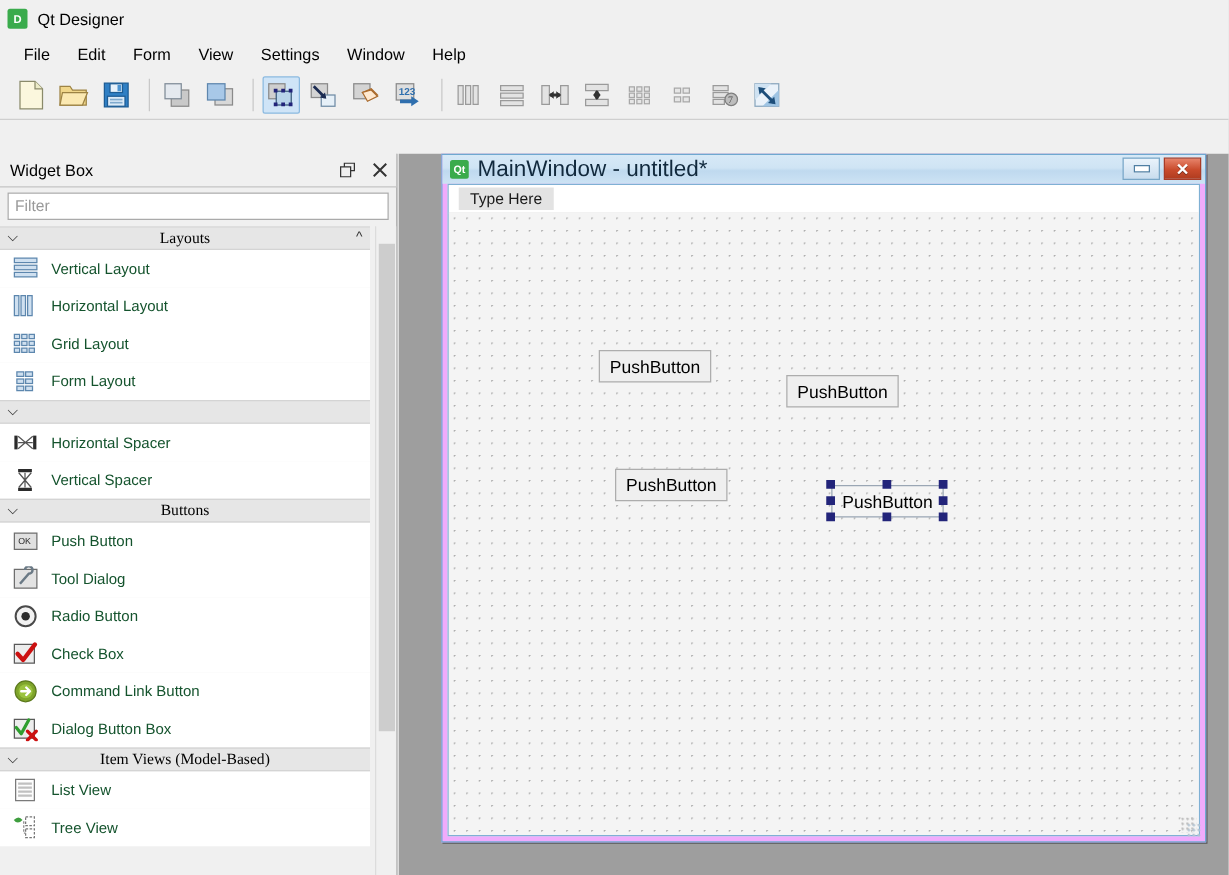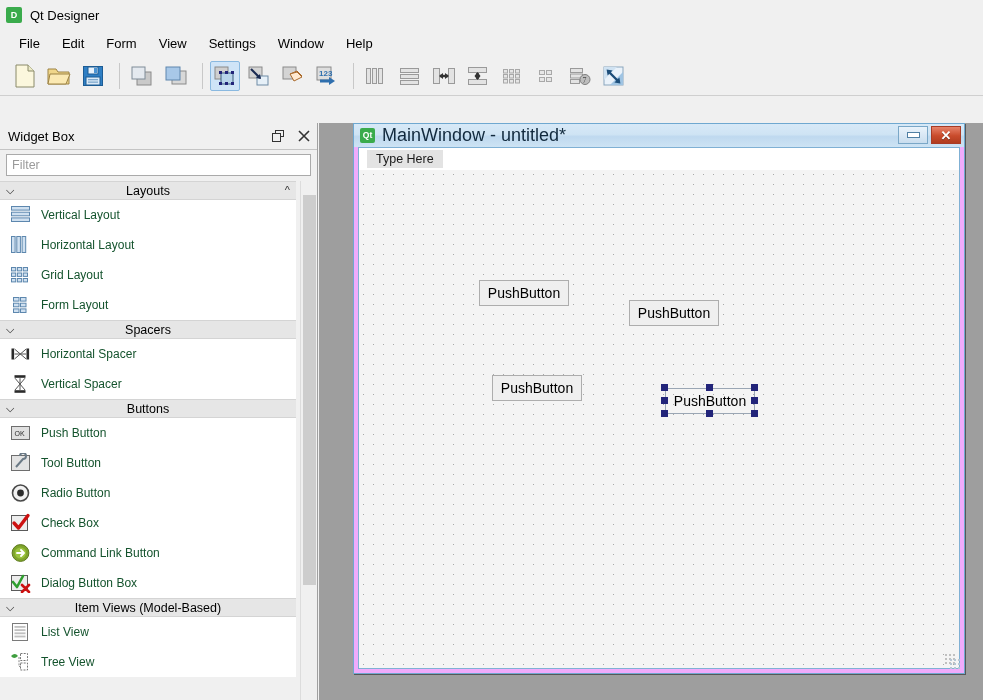--- a/index.html
+++ b/index.html
@@ -65,21 +65,21 @@
 
   .wb-scroll{position:absolute;top:58px;left:0;right:0;bottom:0;overflow:hidden;}
   .wb-list{position:absolute;top:0;left:0;width:296px;}
 
   .cat{
     height:19px;background:#e6e6e6;border-top:1px solid #d4d4d4;border-bottom:1px solid #d4d4d4;
     display:flex;align-items:center;position:relative;box-sizing:border-box;
   }
   .cat-chev{position:absolute;left:6px;font-size:11px;color:#333;line-height:1;}
   .cat-chev-r{position:absolute;right:6px;font-size:11px;color:#333;line-height:1;}
-  .cat-label{width:100%;text-align:center;font-size:12.5px;color:#000;}
+  .cat-label{width:100%;text-align:center;font-size:12.5px;color:#000;font-family:Liberation Serif, serif;}
 
   .wb-item{height:30px;display:flex;align-items:center;padding-left:8px;background:#fff;}
   .wb-ico{width:24px;height:22px;margin-right:9px;flex:0 0 auto;display:flex;align-items:center;justify-content:center;}
   .wb-label{font-size:12px;color:#14532d;}
 
   
   .dock-sb{position:absolute;right:0;top:58px;width:17px;bottom:0;background:#f0f0f0;border-left:1px solid #dcdcdc;box-sizing:border-box;}
   .dock-sb-thumb{position:absolute;left:2px;width:13px;top:14px;height:390px;background:#cdcdcd;}
 
   
@@ -434,21 +434,20 @@
                   <rect x="3.5" y="13.9" width="5.5" height="3.6"></rect>
                     <rect x="10.5" y="13.9" width="5.5" height="3.6"></rect>
                 </g>
               </svg>
             </span>
             <span class="wb-label">Form Layout</span>
           </div>
 
           <div class="cat">
             <span class="cat-chev">⌵</span>
-            <span class="cat-label">Spacers</span>
           </div>
 
           <div class="wb-item">
             <span class="wb-ico">
               <svg width="21" height="20" viewBox="0 0 21 20">
                 <rect x="1.5" y="4.5" width="2.6" height="11" fill="#2b2b2b"></rect>
                 <rect x="16.5" y="4.5" width="2.6" height="11" fill="#2b2b2b"></rect>
                 <g stroke="#555" stroke-width="1">
                   <path d="M4.5 5 L16.2 15 M4.5 15 L16.2 5 M4.5 10 H16.2"></path>
                 </g>
@@ -485,21 +484,21 @@
             <span class="wb-label">Push Button</span>
           </div>
 
           <div class="wb-item">
             <span class="wb-ico">
               <svg width="21" height="20" viewBox="0 0 21 20">
                 <rect x="1.5" y="2.5" width="18" height="15" fill="#e3e3e3" stroke="#6e6e6e"></rect>
                 <path d="M6 14 L13 6 a3 3 0 1 0 -3 -3" fill="none" stroke="#6b7a86" stroke-width="2"></path>
               </svg>
             </span>
-            <span class="wb-label">Tool Button</span>
+            <span class="wb-label">Tool Dialog</span>
           </div>
 
           <div class="wb-item">
             <span class="wb-ico">
               <svg width="21" height="20" viewBox="0 0 21 20">
                 <circle cx="10.5" cy="10" r="8" fill="#f2f2f2" stroke="#4a4a4a" stroke-width="1.6"></circle>
                 <circle cx="10.5" cy="10" r="3.4" fill="#2b2b2b"></circle>
               </svg>
             </span>
             <span class="wb-label">Radio Button</span>

